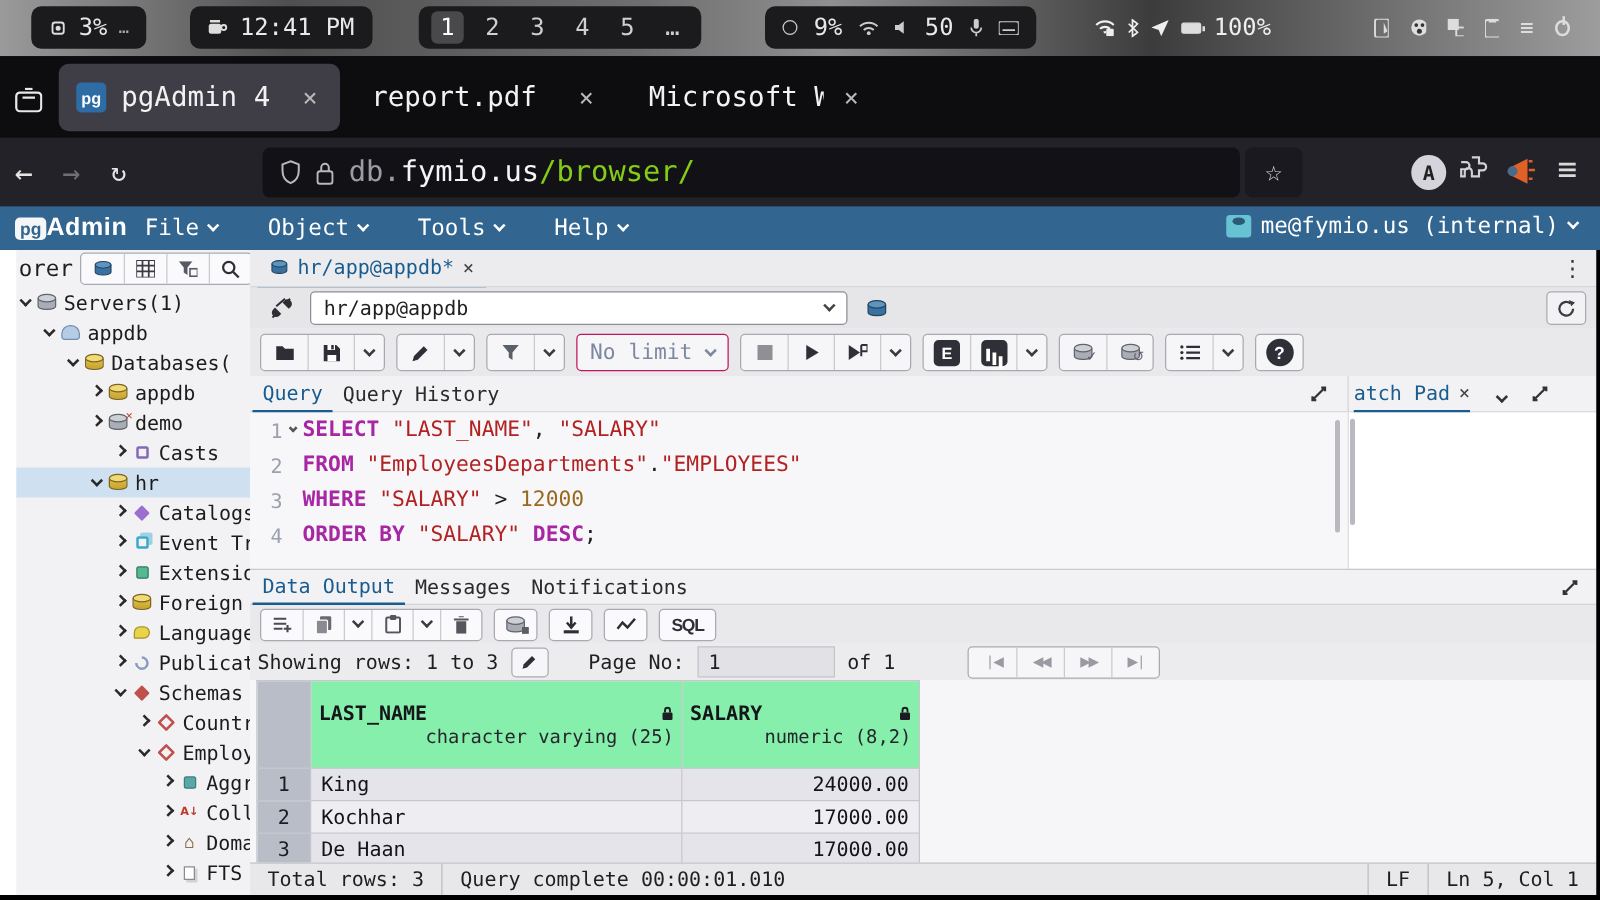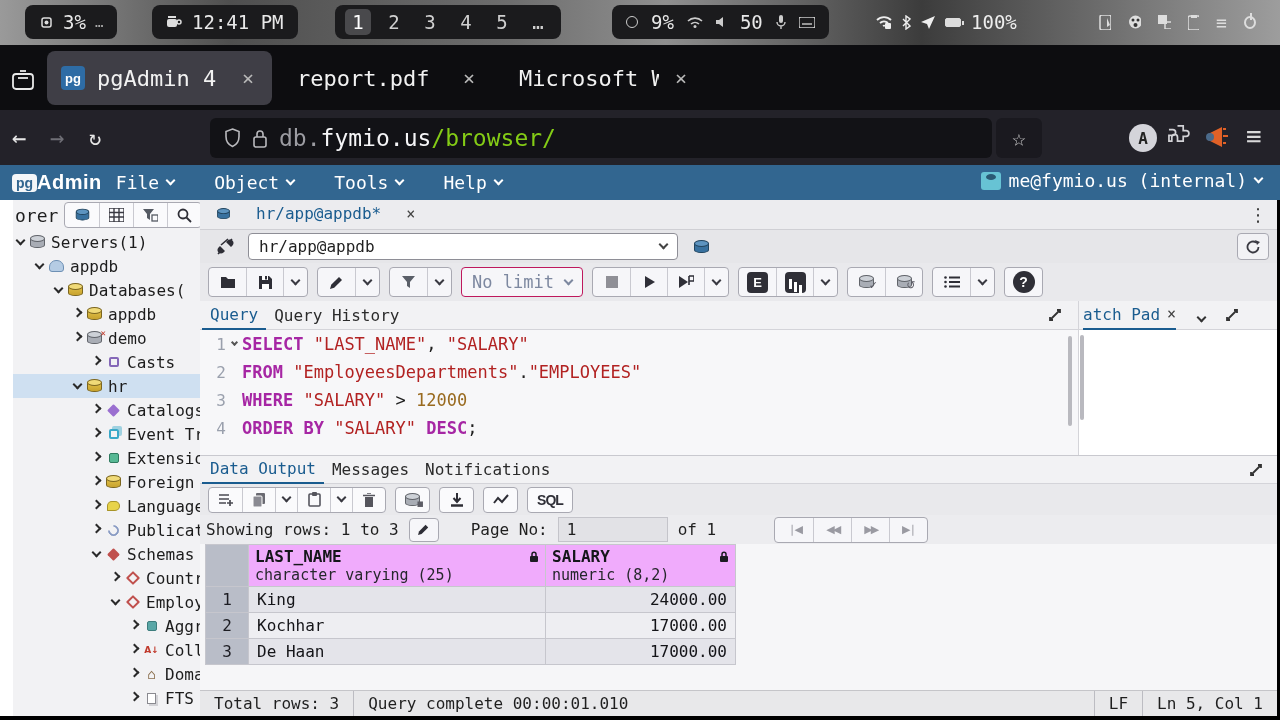--- a/index.html
+++ b/index.html
@@ -76,21 +76,21 @@
   .dia.out{border:2px solid;background:transparent!important;width:10px;height:10px}
   .bub{width:13px;height:10px;background:#e8d34a;border:1px solid #a89428;border-radius:6px 6px 6px 1px}
   .dish{width:11px;height:11px;border:2px solid #8a9cc4;border-top-color:transparent;border-radius:50%;transform:rotate(-45deg)}
   .ab{font-size:9px;color:#c0392b;font-weight:bold;line-height:1;font-family:"DejaVu Sans",sans-serif}
   .home{color:#8b6f4e;font-size:14px;line-height:1}
   .page{width:9px;height:11px;background:#fff;border:1px solid #8a8a90;box-shadow:2px 2px 0 #d2d2d6}
   
   #qt{position:absolute;left:200px;top:0;width:1077px;height:516px;background:#f6f6f8}
   .row{position:absolute;left:0;width:1077px;display:flex;align-items:center}
   #qt-tabs{top:0;height:30px;background:#ececef;border-bottom:1px solid #cfcfd4}
-  .qtab{display:flex;align-items:center;gap:25px;height:34px;padding:0 10px;font-size:16px;color:#1a5c8f;
+  .qtab{display:flex;align-items:center;gap:7px;height:34px;padding:0 10px;font-size:16px;color:#1a5c8f;
     border-bottom:2px solid #1a5c8f}
   .qtab .close{color:#444;font-size:15px}
   .kebab{position:absolute;right:10px;color:#333;font-size:18px}
   #qt-conn{top:30px;height:33px;background:#e6e6e9;gap:6px;padding:0 8px}
   .connsel{width:430px;height:27px;background:#fff;border:1px solid #8e8e96;border-radius:4px;
     display:flex;align-items:center;justify-content:space-between;padding:0 10px;font-size:16px;color:#1f1f1f}
   .iconbtn{height:27px;min-width:34px;display:flex;align-items:center;justify-content:center;
     background:transparent;border:none}
   .rfbtn{position:absolute;right:8px;width:32px;height:27px;border:1px solid #a9a9b2;border-radius:4px;
     background:#f2f2f5;display:flex;align-items:center;justify-content:center}
@@ -143,21 +143,21 @@
   .pageinput{width:110px;height:25px;border:1px solid #c4c4ca;background:#e2e2e6;font-family:inherit;
     font-size:16px;padding:0 8px;color:#1f1f1f}
   .pagenav{display:inline-flex;border:1px solid #a9a9b2;border-radius:4px;overflow:hidden;background:#f6f6f9;
     height:26px;margin-left:48px}
   .pagenav>button{width:38px;border:none;border-left:1px solid #c9c9d0;background:transparent;color:#9a9aa2;
     font-size:11px;letter-spacing:-2px}
   .pagenav>button:first-child{border-left:none}
   
   #grid{position:absolute;left:5px;top:344px;border-collapse:collapse}
   #grid th,#grid td{border:1px solid #c6c6cd;font-weight:normal}
-  #grid th{background:#f0abfc;text-align:left;padding:2px 6px;vertical-align:top}
+  #grid th{background:#86efac;text-align:right;padding:16px 6px;vertical-align:top}
   .colname{font-size:16px;font-weight:bold;color:#15161a;display:flex;justify-content:space-between;align-items:center}
   .coltype{font-size:15px;color:#26272c}
   #grid td{font-size:16px;color:#141418;padding:2px 8px;height:26px}
   #grid td.num,#grid th.num{background:#b9bdc8;text-align:center;color:#1c1c22;width:43px;padding:2px 4px}
   #grid tr.odd td:not(.num){background:#e4e4ea}
   #grid tr.even td:not(.num){background:#eeeef2}
   td.r{text-align:right}
   
   #statusbar{top:490px;height:26px;background:#e8e8ea;border-top:1px solid #c5c5c9;font-size:16px;color:#1f1f1f}
   .stseg{padding:0 14px;height:26px;display:flex;align-items:center;border-right:1px solid #bcbcc2}

